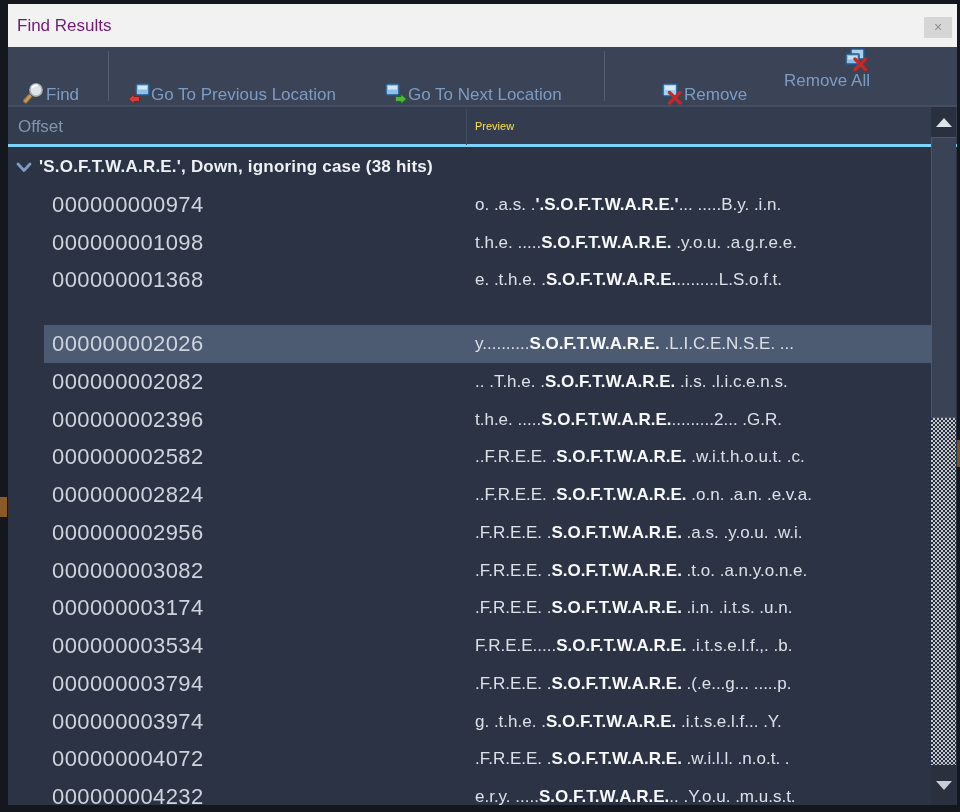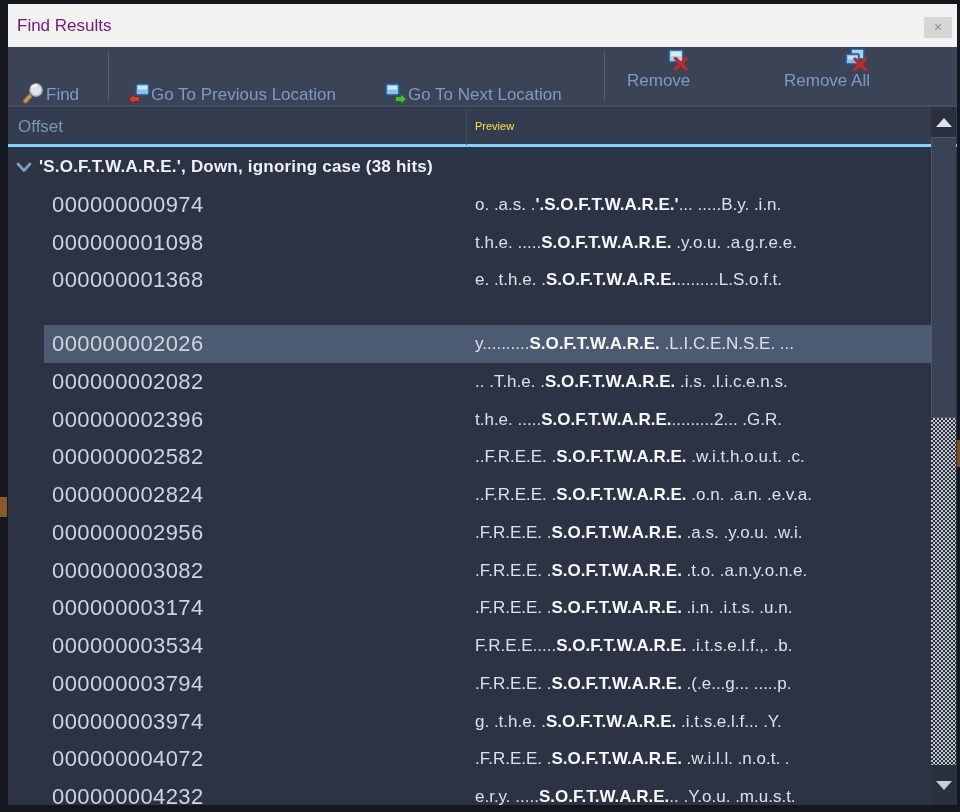--- a/index.html
+++ b/index.html
@@ -24,21 +24,21 @@
   .toolbar { position:absolute; left:0; top:43px; width:100%; height:60px; background:#3b4356;
              border-bottom:2px solid #454e61; }
   .tb-item { position:absolute; top:0; height:58px; display:flex; align-items:flex-end; 
              color:#7d9cc4; font-size:17px; white-space:nowrap; cursor:default; }
   .tb-sep { position:absolute; top:4px; width:1px; height:50px; background:#545e73; }
   .tb-find      { left:14px; }
   .sep-1        { left:100px; }
   .tb-prev      { left:119px; }
   .tb-next      { left:376px; }
   .sep-2        { left:596px; }
-  .tb-remove    { left:619px;flex-direction:column; }
+  .tb-remove    { left:652px; }
   .tb-removeall { left:776px;flex-direction:column; }
   .tb-item svg { display:block; }
 
   
   .colheader { position:absolute; left:0; top:103px; width:100%; height:40px; background:#343c4f;
                border-bottom:3px solid #7dd3fc; }
   .colheader .col-offset { position:absolute; left:10px; top:0; line-height:39px; font-size:17px; color:#8095ae; }
   .colheader .col-preview{ position:absolute; left:467px; top:0; line-height:39px; font-size:11px; color:#fde047; }
   .col-divider { position:absolute; left:458px; top:2px; width:1px; height:36px; background:#434d60; }
 

